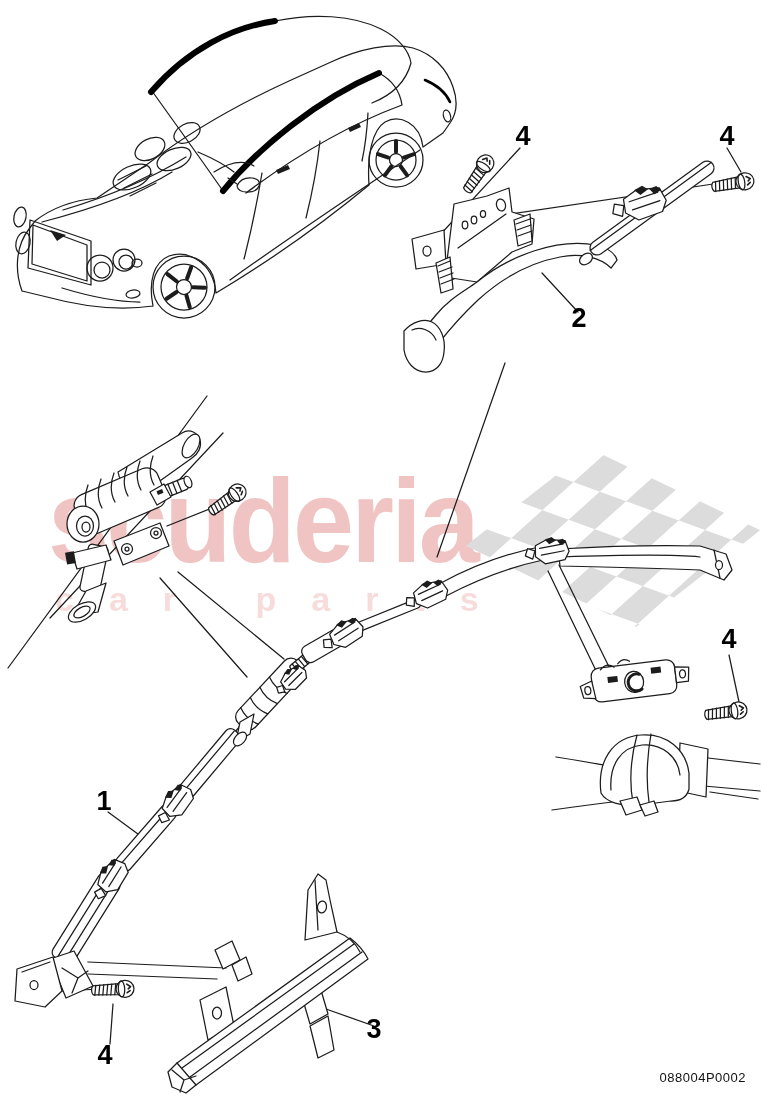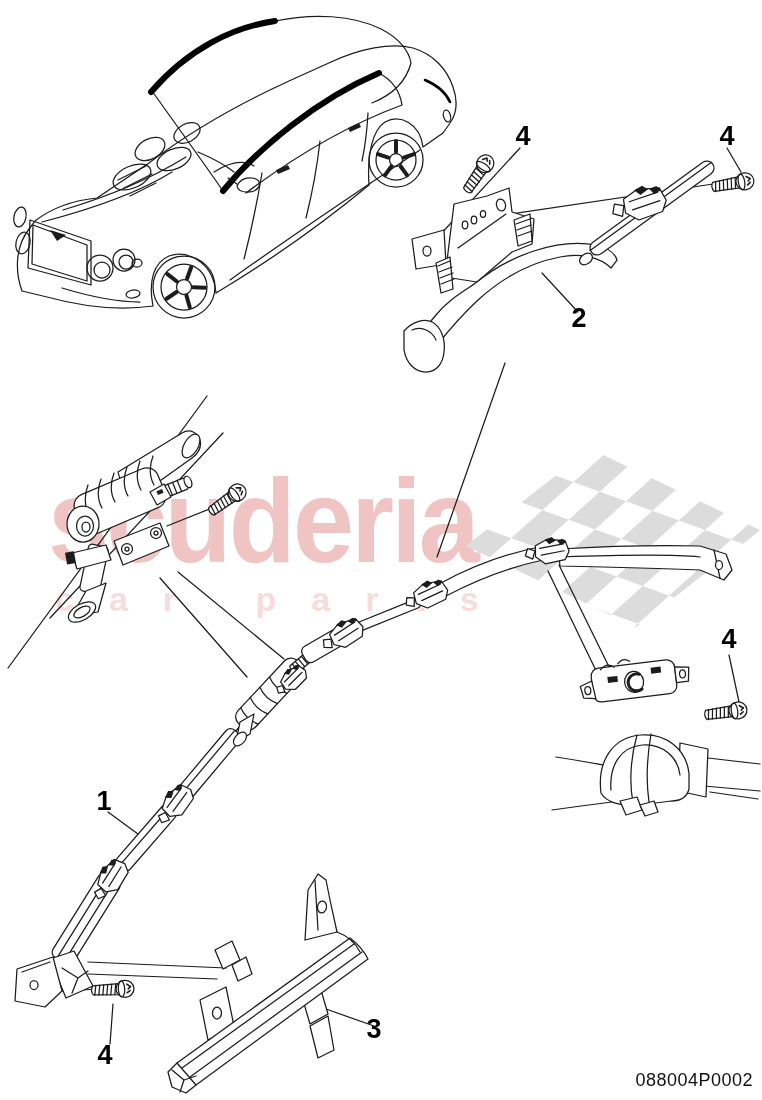--- a/index.html
+++ b/index.html
@@ -29,22 +29,22 @@
   svg.art{position:absolute;left:0;top:0;z-index:2;}
   svg.art *{vector-effect:non-scaling-stroke;}
   .ln{stroke:#1c1c1c;stroke-width:1.25;fill:none;stroke-linecap:round;stroke-linejoin:round;}
   .wfill{fill:#ffffff;}
   .dark{fill:#1c1c1c;stroke:none;}
   .thick{stroke:#000;stroke-width:6;fill:none;stroke-linecap:round;}
   .med{stroke:#000;stroke-width:2.6;fill:none;stroke-linecap:round;}
   .callout{font:bold 27px "Liberation Sans",sans-serif;fill:#000;}
   
   .part-number{
-    position:absolute;right:9px;top:1070px;z-index:3;
-    font-size:18px;color:#111;letter-spacing:.5px;
+    position:absolute;right:16px;top:1070px;z-index:3;
+    font-size:13px;color:#111;letter-spacing:.5px;
   }
 </style>
 </head>
 <body>
 
 <div class="page">
 
   <div class="wm-brand">scuderia</div>
   <div class="wm-tagline">car parts</div>
   <div class="wm-flag"></div>

